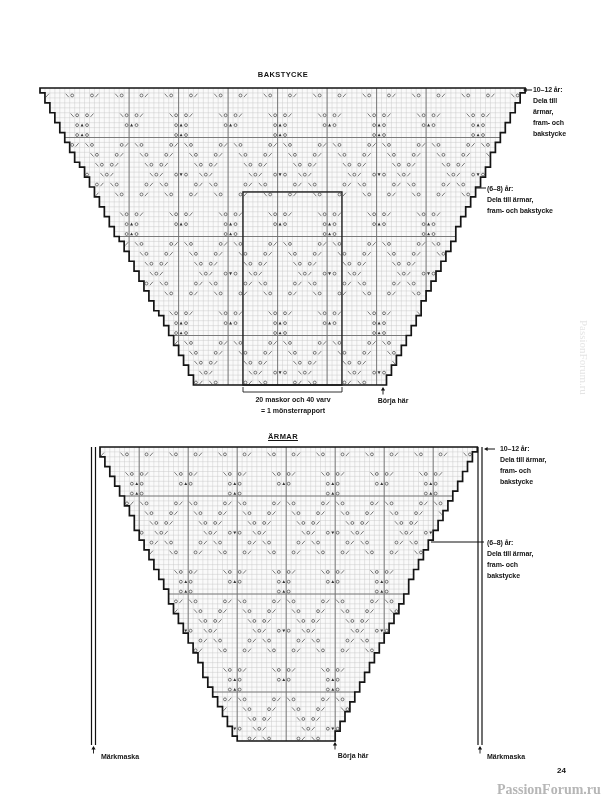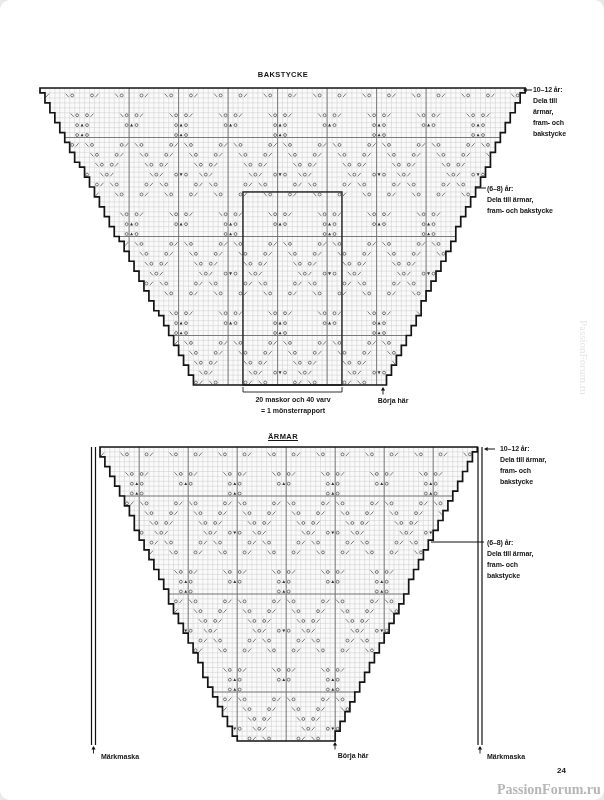--- a/index.html
+++ b/index.html
@@ -1,17 +1,17 @@
 <!DOCTYPE html>
 <html><head>
 <meta charset="utf-8">
 <style>
   html,body{margin:0;padding:0;background:#e9e9e9;}
   #page{position:relative;width:604px;height:800px;background:#ffffff;overflow:hidden;
-        font-family:"Liberation Sans",sans-serif;border-radius:10px;}
+        font-family:"Liberation Sans",sans-serif;}
   #chart-svg{position:absolute;left:0;top:0;}
   .chart-title{position:absolute;font:bold 7.5px/9px "Liberation Sans",sans-serif;
                color:#141414;text-align:center;letter-spacing:.4px;}
   .ann{position:absolute;color:#161616;}
   .ann div{font:bold 7px/11px "Liberation Sans",sans-serif;letter-spacing:-.1px;white-space:nowrap;}
   .lbl{position:absolute;font:bold 7px/10px "Liberation Sans",sans-serif;
        color:#161616;text-align:center;white-space:nowrap;}
   .bracket-lbl{position:absolute;font:bold 7px/10.5px "Liberation Sans",sans-serif;
        color:#161616;text-align:center;}
   #page-number{position:absolute;right:38px;top:766px;font:bold 8px/9px "Liberation Sans",sans-serif;color:#111;}

